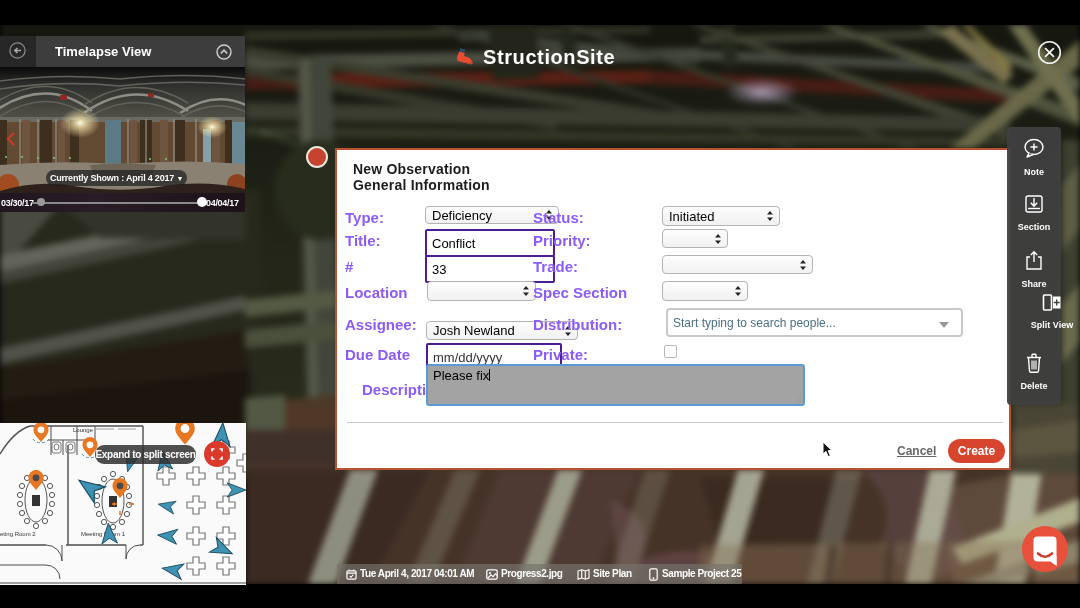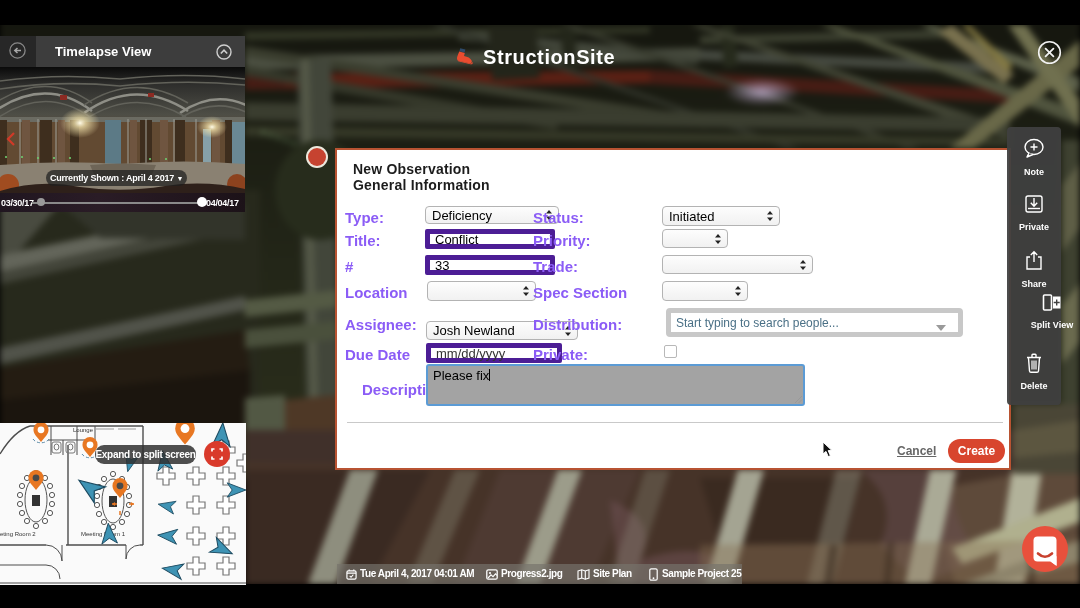--- a/index.html
+++ b/index.html
@@ -9,22 +9,22 @@
   
   #dlg{left:335px;top:148px;width:676px;height:322px;background:#fff;
     border:2px solid #b85332;box-sizing:border-box;}
   #dlg h1{position:absolute;left:16px;top:11px;margin:0;font-size:14px;line-height:16px;
     font-weight:bold;color:#1c1c1c;letter-spacing:.2px;}
   .lbl{position:absolute;font-size:15px;font-weight:bold;color:#8b5cf6;text-align:left;white-space:nowrap;}
   .sel{position:absolute;box-sizing:border-box;background:linear-gradient(#fdfdfd,#f1f1f1);
     border:1px solid #b3b3b3;border-radius:4px;font-size:13px;color:#000;
     padding:0 6px;display:flex;align-items:center;}
   .sel .ar{position:absolute;right:5px;top:50%;transform:translateY(-50%);}
-  .inp{position:absolute;box-sizing:border-box;background:#fff;border:5px solid #4c1d95;
-    border-radius:2px;font-size:13px;color:#000;padding:5px 5px;display:flex;align-items:center;}
+  .inp{position:absolute;box-sizing:border-box;background:#fff;border:2px solid #4c1d95;
+    border-radius:2px;font-size:13px;color:#000;padding:12px 5px;display:flex;align-items:center;}
   #cancel{position:absolute;left:560px;top:294px;font-size:12px;font-weight:bold;color:#666;
     text-decoration:underline;}
   #createbtn{position:absolute;left:611px;top:289px;width:57px;height:24px;background:#d8452e;
     border-radius:12px;color:#fff;font-size:12px;font-weight:bold;display:flex;
     align-items:center;justify-content:center;}
   
   #tools{left:1007px;top:127px;width:54px;height:278px;background:rgba(64,64,64,.94);
     border-radius:4px;color:#fff;}
   .tool{position:absolute;width:100%;text-align:center;}
   .tool .tlabel{font-size:9px;font-weight:bold;color:#fff;margin-top:2px;}
@@ -507,21 +507,21 @@
         <path d="M13 6.5 v7 M9.5 10 h7" stroke="#fff" stroke-width="1.4"></path>
       </svg>
       <div class="tlabel">Note</div>
     </div>
     <div class="tool" style="top:65px;">
       <svg width="24" height="24" viewBox="0 0 24 24">
         <rect x="4" y="4" width="16" height="16" rx="2" fill="none" stroke="#fff" stroke-width="1.4"></rect>
         <path d="M12 6 v8 M8.8 10.8 L12 14.2 L15.2 10.8" fill="none" stroke="#fff" stroke-width="1.4"></path>
         <path d="M6 16.5 h12" stroke="#fff" stroke-width="1.4"></path>
       </svg>
-      <div class="tlabel">Private</div>
+      <div class="tlabel">Section</div>
     </div>
     <div class="tool" style="top:122px;">
       <svg width="24" height="24" viewBox="0 0 24 24">
         <path d="M8 8 H5 V20 H19 V8 H16" fill="none" stroke="#fff" stroke-width="1.4"></path>
         <path d="M12 13 V3 M8.8 6 L12 2.8 L15.2 6" fill="none" stroke="#fff" stroke-width="1.4"></path>
       </svg>
       <div class="tlabel">Share</div>
     </div>
     <div class="tool" style="top:165px;margin-left:18px;">
       <svg width="24" height="22" viewBox="0 0 24 22">

